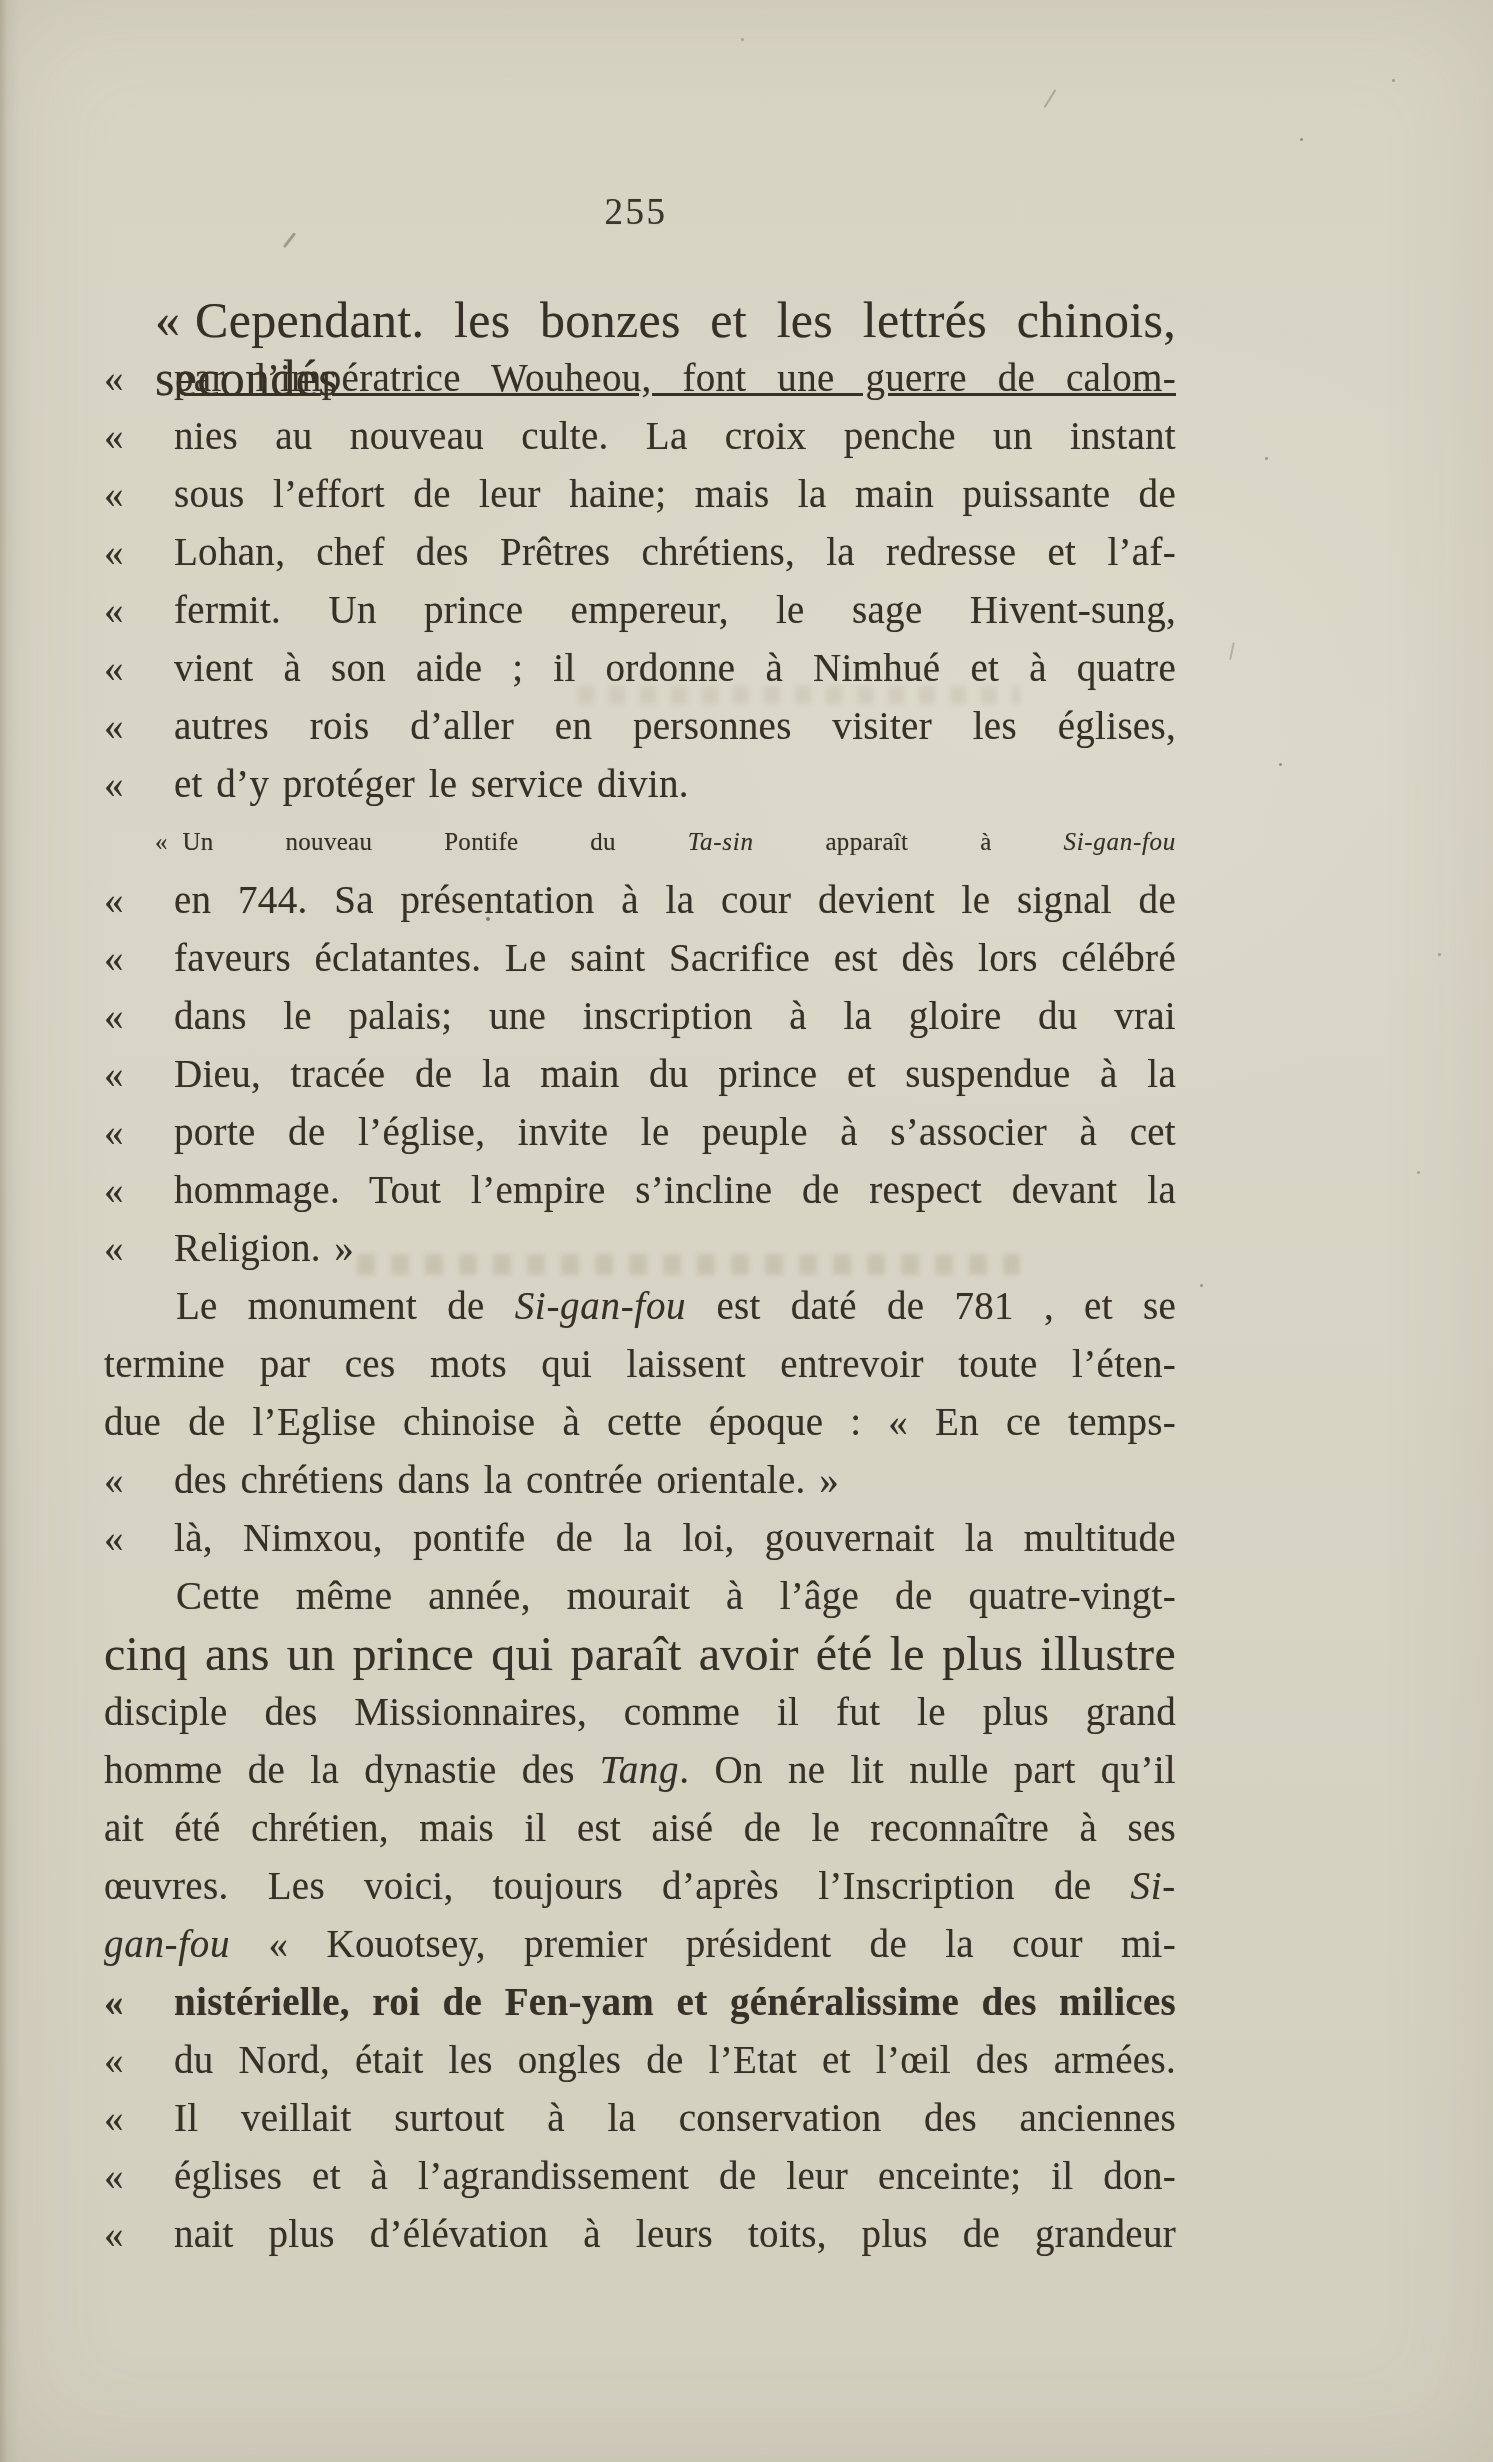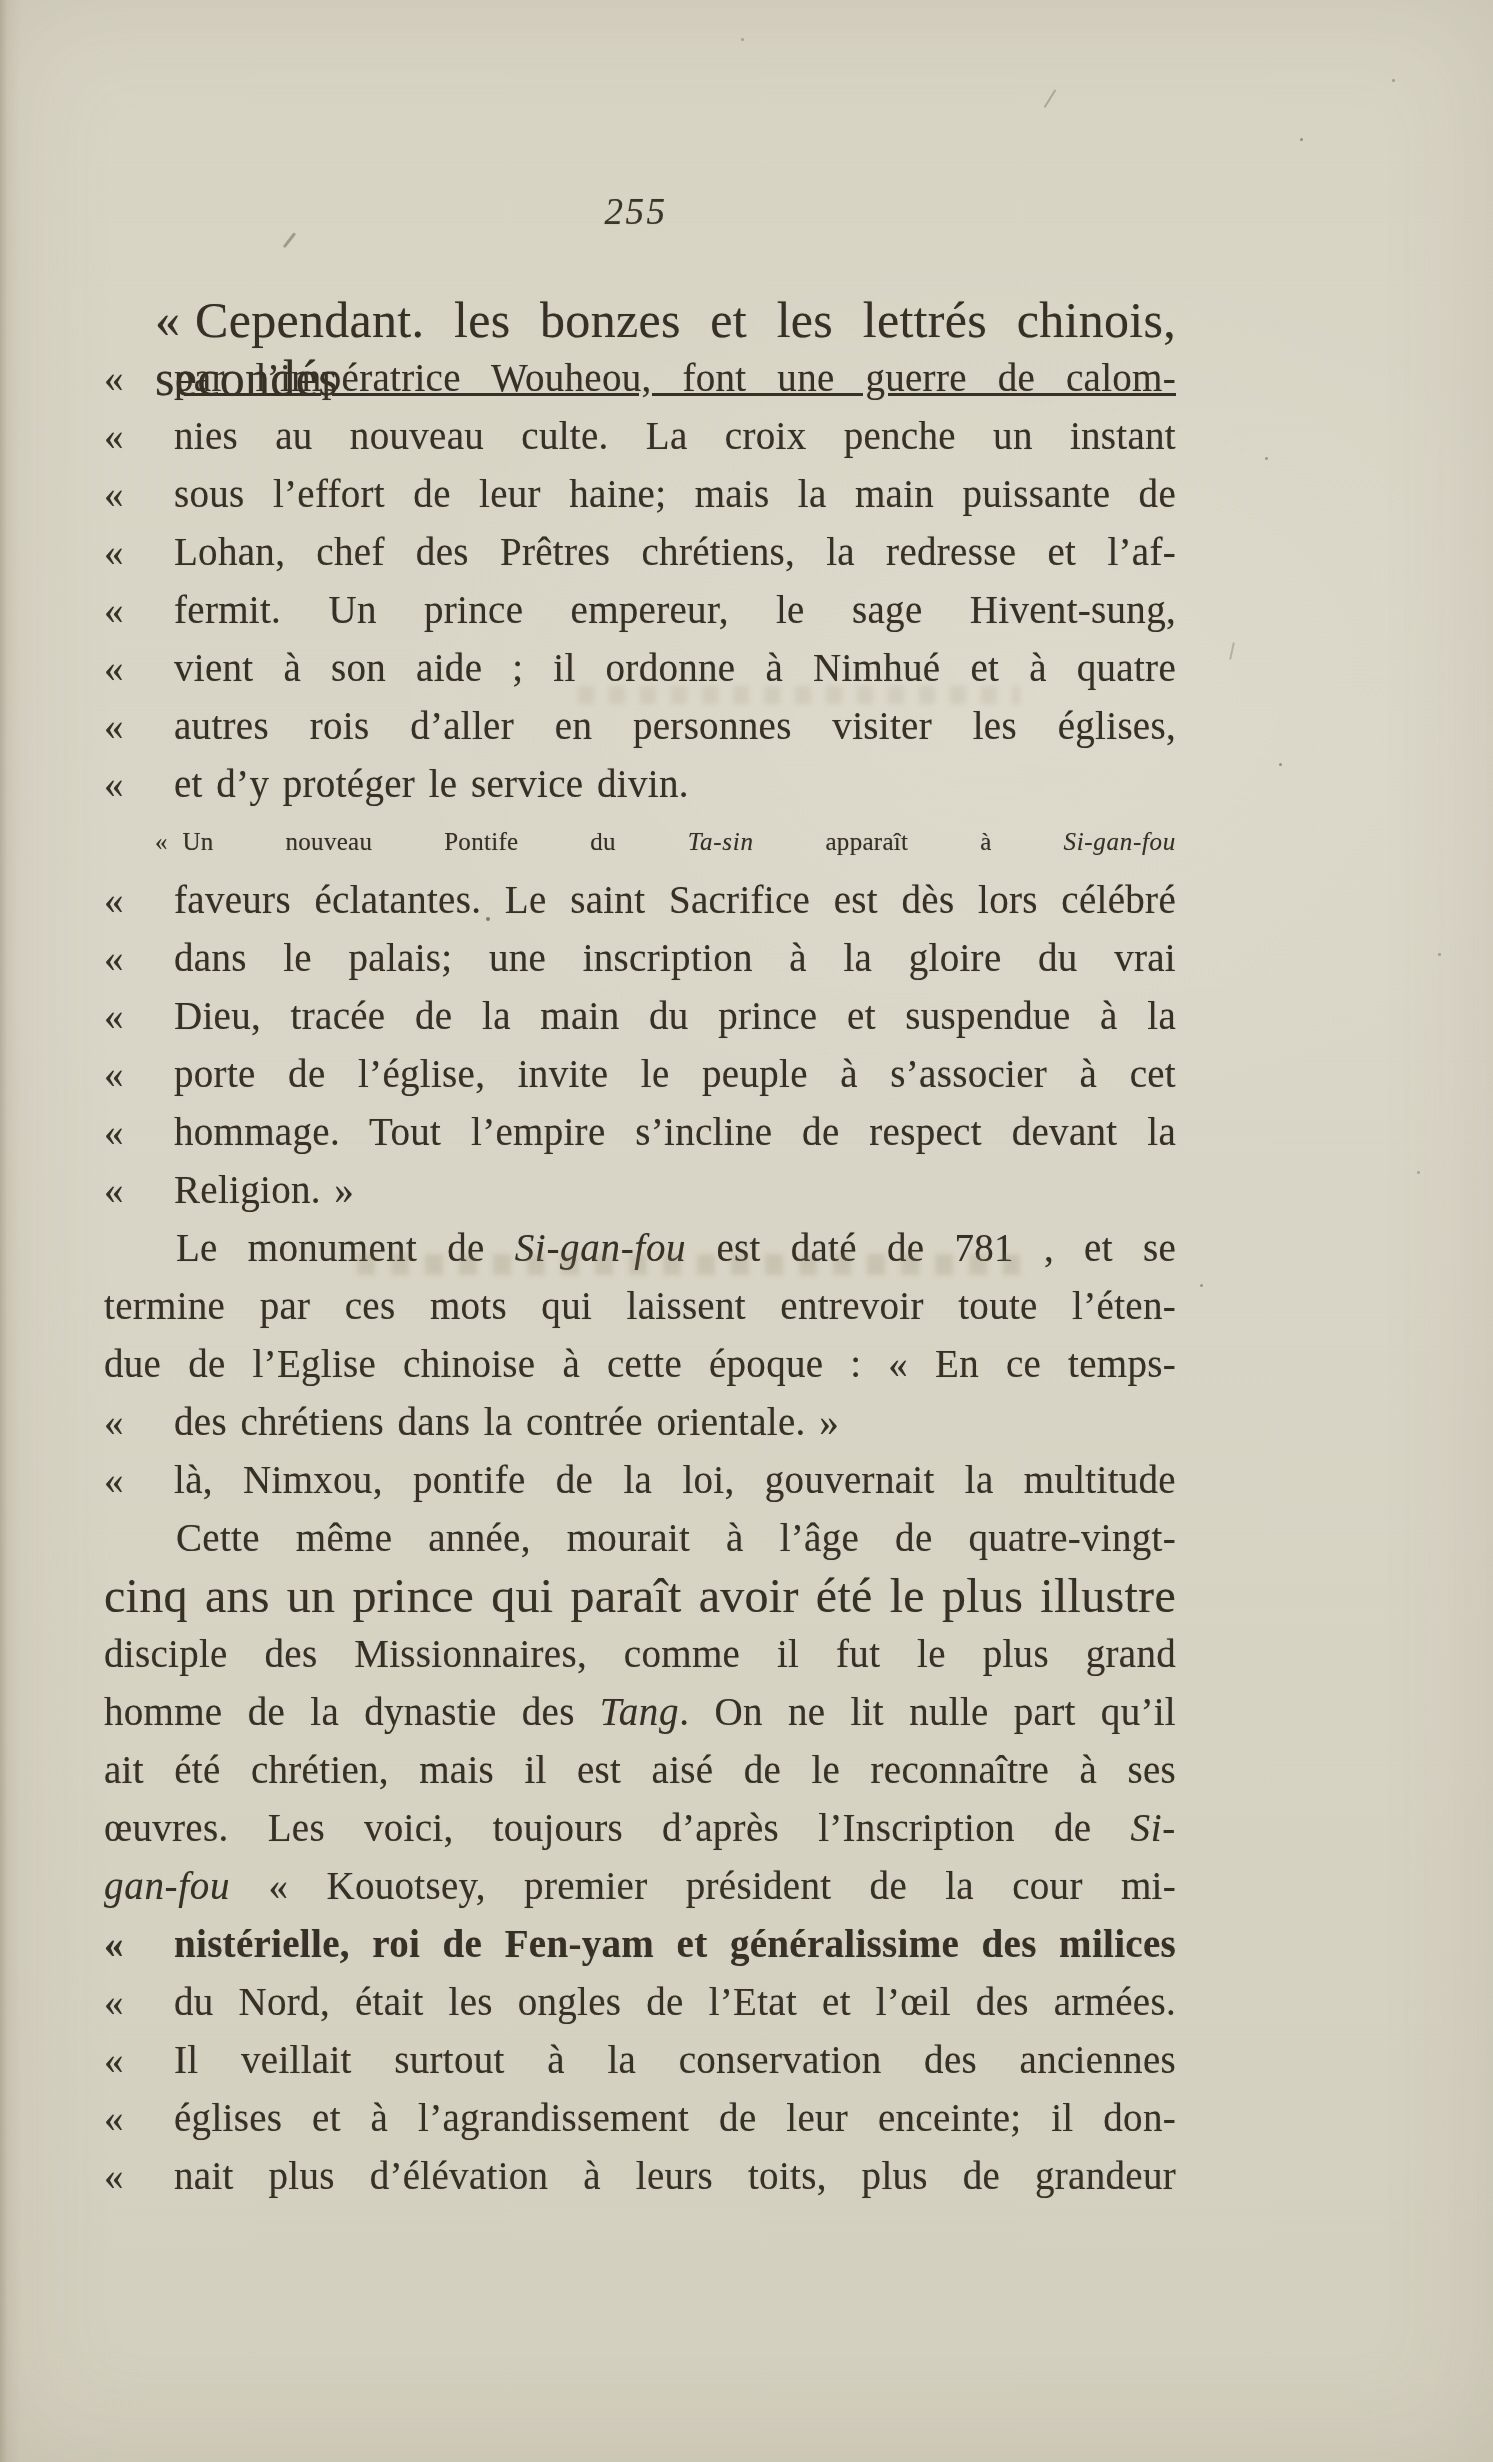--- a/index.html
+++ b/index.html
@@ -16,21 +16,20 @@
     font-family:"Liberation Serif","DejaVu Serif",serif;
   }
   .page-number{
     position:absolute;
     left:583px; top:190px; width:106px;
     text-align:center;
     font-size:37px;
     letter-spacing:2.5px;
     color:#3b352c;
     text-shadow:0 0 0.8px rgba(52,44,32,.45);
-    font-style:italic;
   }
   .text-block{
     position:absolute;
     left:104px; top:255px; width:1072px;
     color:#363027;
   }
   .line{
     height:58px;
     line-height:58px;
     font-size:39px;
@@ -77,20 +76,21 @@
       <div class="line q p" style="font-size: 50px; margin-top: 36px;"><span class="g">«</span><span>Cependant. les bonzes et les lettrés chinois, secondés</span></div>
       <div class="line q" style="font-size: 39px; text-decoration: underline;"><span class="g">«</span><span>par l’impératrice Wouheou, font une guerre de calom-</span></div>
       <div class="line q" style="font-size: 39px;"><span class="g">«</span><span>nies au nouveau culte. La croix penche un instant</span></div>
       <div class="line q" style="font-size: 39px;"><span class="g">«</span><span>sous l’effort de leur haine; mais la main puissante de</span></div>
       <div class="line q" style="font-size: 39px;"><span class="g">«</span><span>Lohan, chef des Prêtres chrétiens, la redresse et l’af-</span></div>
       <div class="line q" style="font-size: 39px;"><span class="g">«</span><span>fermit. Un prince empereur, le sage Hivent-sung,</span></div>
       <div class="line q" style="font-size: 39px;"><span class="g">«</span><span>vient à son aide ; il ordonne à Nimhué et à quatre</span></div>
       <div class="line q" style="font-size: 39px;"><span class="g">«</span><span>autres rois d’aller en personnes visiter les églises,</span></div>
       <div class="line q end" style="font-size: 39px;"><span class="g">«</span><span>et d’y protéger le service divin.</span></div>
       <div class="line q p" style="font-size: 25px;"><span class="g">«</span><span>Un nouveau Pontife du </span><em>Ta-sin</em><span> apparaît à </span><em>Si-gan-fou</em></div>
+      <div class="line q" style="font-size: 39px;"><span class="g">«</span><span>en 744. Sa présentation à la cour devient le signal de</span></div>
       <div class="line q" style="font-size: 39px;"><span class="g">«</span><span>faveurs éclatantes. Le saint Sacrifice est dès lors célébré</span></div>
       <div class="line q" style="font-size: 39px;"><span class="g">«</span><span>dans le palais; une inscription à la gloire du vrai</span></div>
       <div class="line q" style="font-size: 39px;"><span class="g">«</span><span>Dieu, tracée de la main du prince et suspendue à la</span></div>
       <div class="line q" style="font-size: 39px;"><span class="g">«</span><span>porte de l’église, invite le peuple à s’associer à cet</span></div>
       <div class="line q" style="font-size: 39px;"><span class="g">«</span><span>hommage. Tout l’empire s’incline de respect devant la</span></div>
       <div class="line q end" style="font-size: 39px;"><span class="g">«</span><span>Religion. »</span></div>
       <div class="line p" style="font-size: 39px;"><span>Le monument de </span><em>Si-gan-fou</em><span> est daté de 781 , et se</span></div>
       <div class="line" style="font-size: 39px;"><span>termine par ces mots qui laissent entrevoir toute l’éten-</span></div>
       <div class="line" style="font-size: 39px;"><span>due de l’Eglise chinoise à cette époque : « En ce temps-</span></div>
       <div class="line q end" style="font-size: 39px;"><span class="g">«</span><span>des chrétiens dans la contrée orientale. »</span></div>

